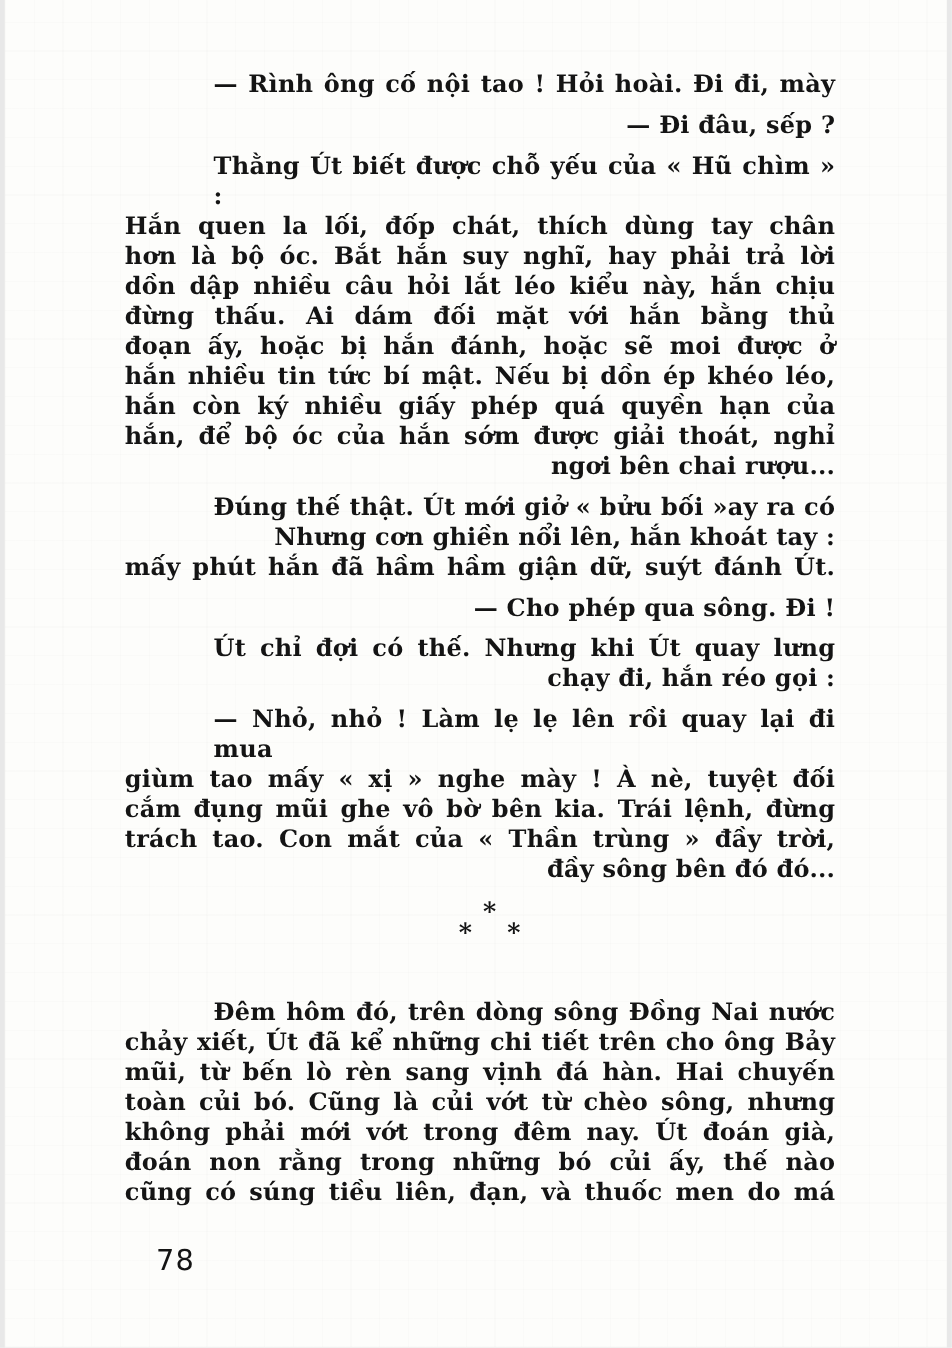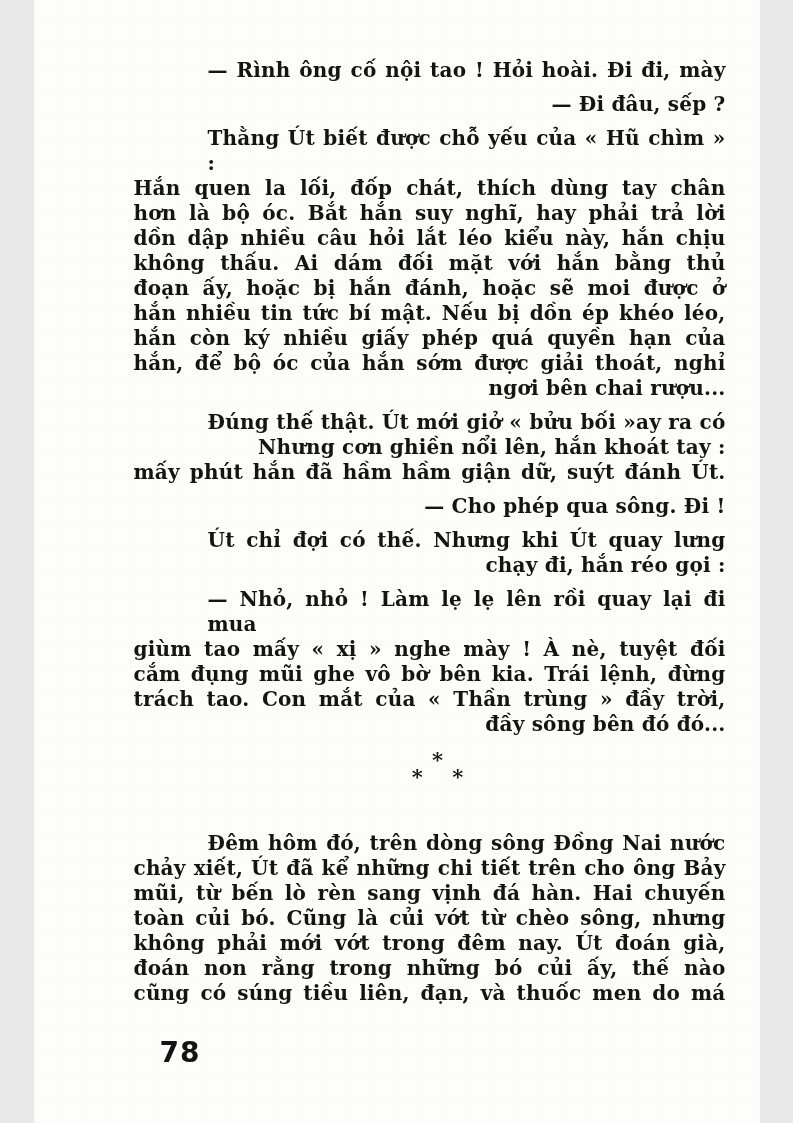--- a/index.html
+++ b/index.html
@@ -2,21 +2,21 @@
 <html><head>
 <meta charset="utf-8">
 <style>
   html, body {
     margin: 0;
     padding: 0;
     background: #e8e8e8;
   }
   .page {
     position: relative;
-    width: 726px;
+    width: 785px;
     height: 1123px;
     margin: 0 auto;
     background: #fdfdfb;
     color: #141414;
     font-family: "DejaVu Serif", "Liberation Serif", serif;
     overflow: hidden;
   }
   
   .page::before {
     content: "";
@@ -64,37 +64,37 @@
     letter-spacing: 0;
   }
   .sep-bottom {
     word-spacing: 22px;
   }
   .page-number {
     position: absolute;
     left: 126px;
     top: 1036px;
     font-family: "DejaVu Sans", "Liberation Sans", sans-serif;
-    font-size: 28px;
-    font-weight: 700;
+    font-size: 24px;
+    font-weight: 400;
     letter-spacing: 1px;
   }
 </style>
 </head>
 <body>
 
 <div class="page">
   <div class="text-block">
       <div class="line indent justify">— Rình ông cố nội tao ! Hỏi hoài. Đi đi,  mày</div>
       <div class="line indent">— Đi đâu, sếp ?</div>
       <div class="line indent justify">Thằng Út biết được chỗ yếu của « Hũ  chìm » :</div>
       <div class="line justify">Hắn quen la lối, đốp chát, thích dùng tay chân</div>
       <div class="line justify">hơn là bộ óc. Bắt hắn suy nghĩ, hay phải trả lời</div>
       <div class="line justify">dồn dập nhiều câu hỏi lắt léo kiểu này, hắn chịu</div>
-      <div class="line justify">không thấu. Ai dám đối mặt với hắn bằng thủ</div>
+      <div class="line justify">đừng thấu. Ai dám đối mặt với hắn bằng thủ</div>
       <div class="line justify">đoạn ấy, hoặc bị hắn đánh, hoặc sẽ moi được ở</div>
       <div class="line justify">hắn nhiều tin tức bí mật. Nếu bị dồn ép khéo léo,</div>
       <div class="line justify">hắn còn ký nhiều giấy phép quá quyền hạn của</div>
       <div class="line justify">hắn, để bộ óc của hắn sớm được giải thoát, nghỉ</div>
       <div class="line">ngơi bên chai rượu...</div>
       <div class="line indent justify">Đúng thế thật. Út mới giở « bửu bối »ay ra có</div>
       <div class="line">Nhưng cơn ghiền nổi lên, hắn khoát tay :</div>
       <div class="line justify">mấy phút hắn đã hầm hầm giận dữ, suýt đánh Út.</div>
       <div class="line indent">— Cho phép qua sông. Đi !</div>
       <div class="line indent justify">Út chỉ đợi có thế. Nhưng khi Út quay lưng</div>

